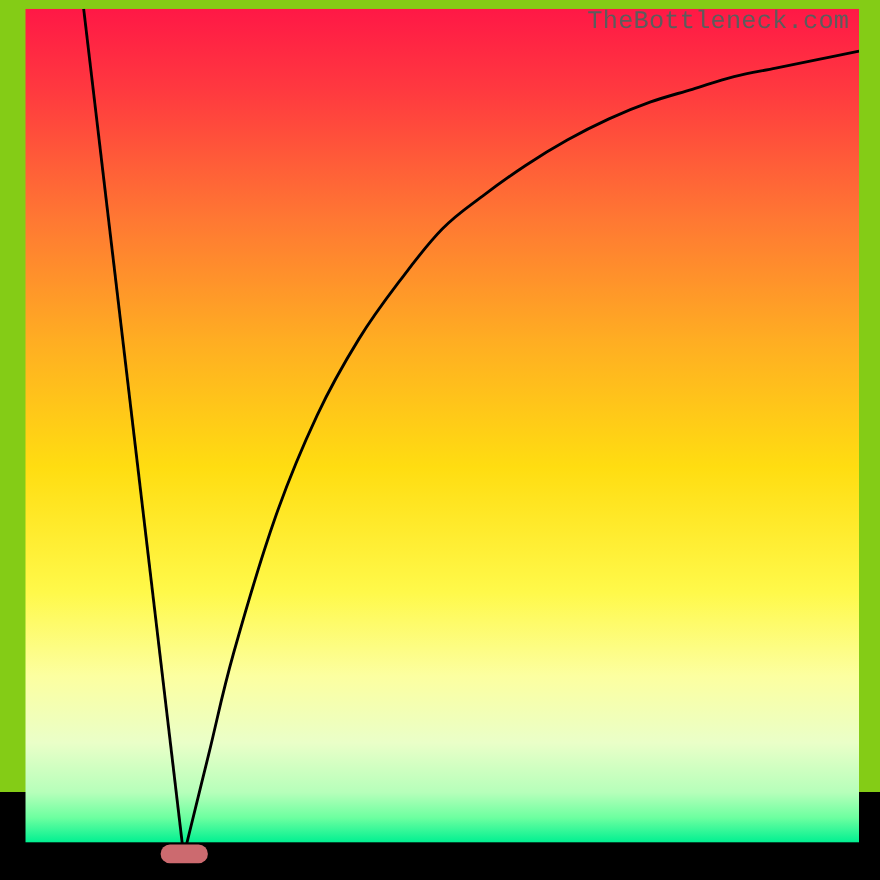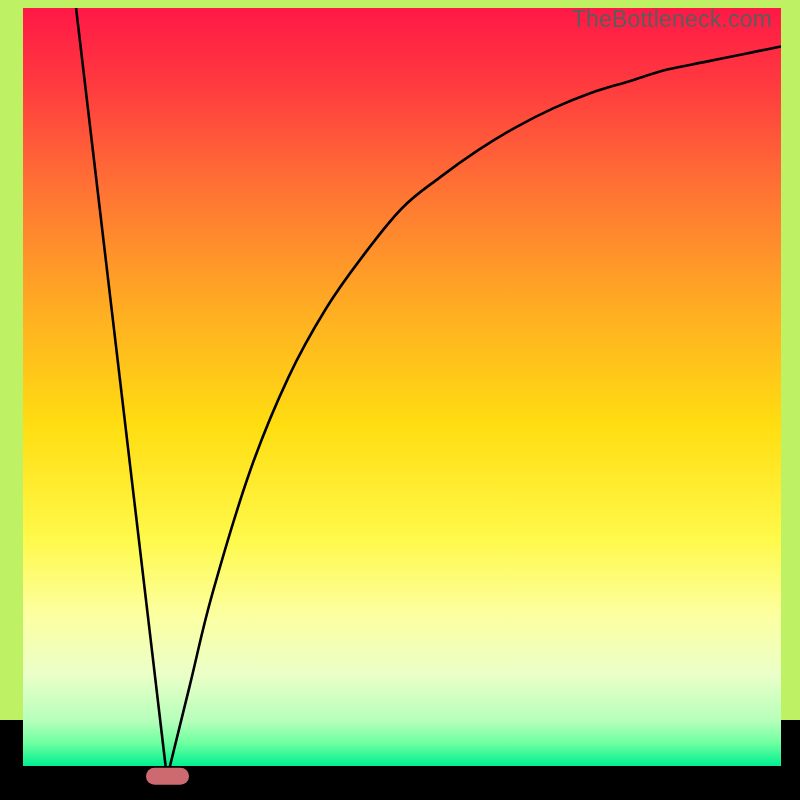--- a/index.html
+++ b/index.html
@@ -8,21 +8,22 @@
     background: #000;
     width: 800px;
     height: 800px;
     overflow: hidden;
     font-family: Arial, Helvetica, sans-serif;
   }
   .canvas {
     position: relative;
     width: 800px;
     height: 720px;
-    background: #bef264;
+    background: #84cc16;
+    font-family: Liberation Mono, monospace;
   }
   .plot-area {
     position: absolute;
     left: 23px;
     top: 8px;
     width: 758px;
     height: 770px;
   }
   .gradient {
     position: absolute;

